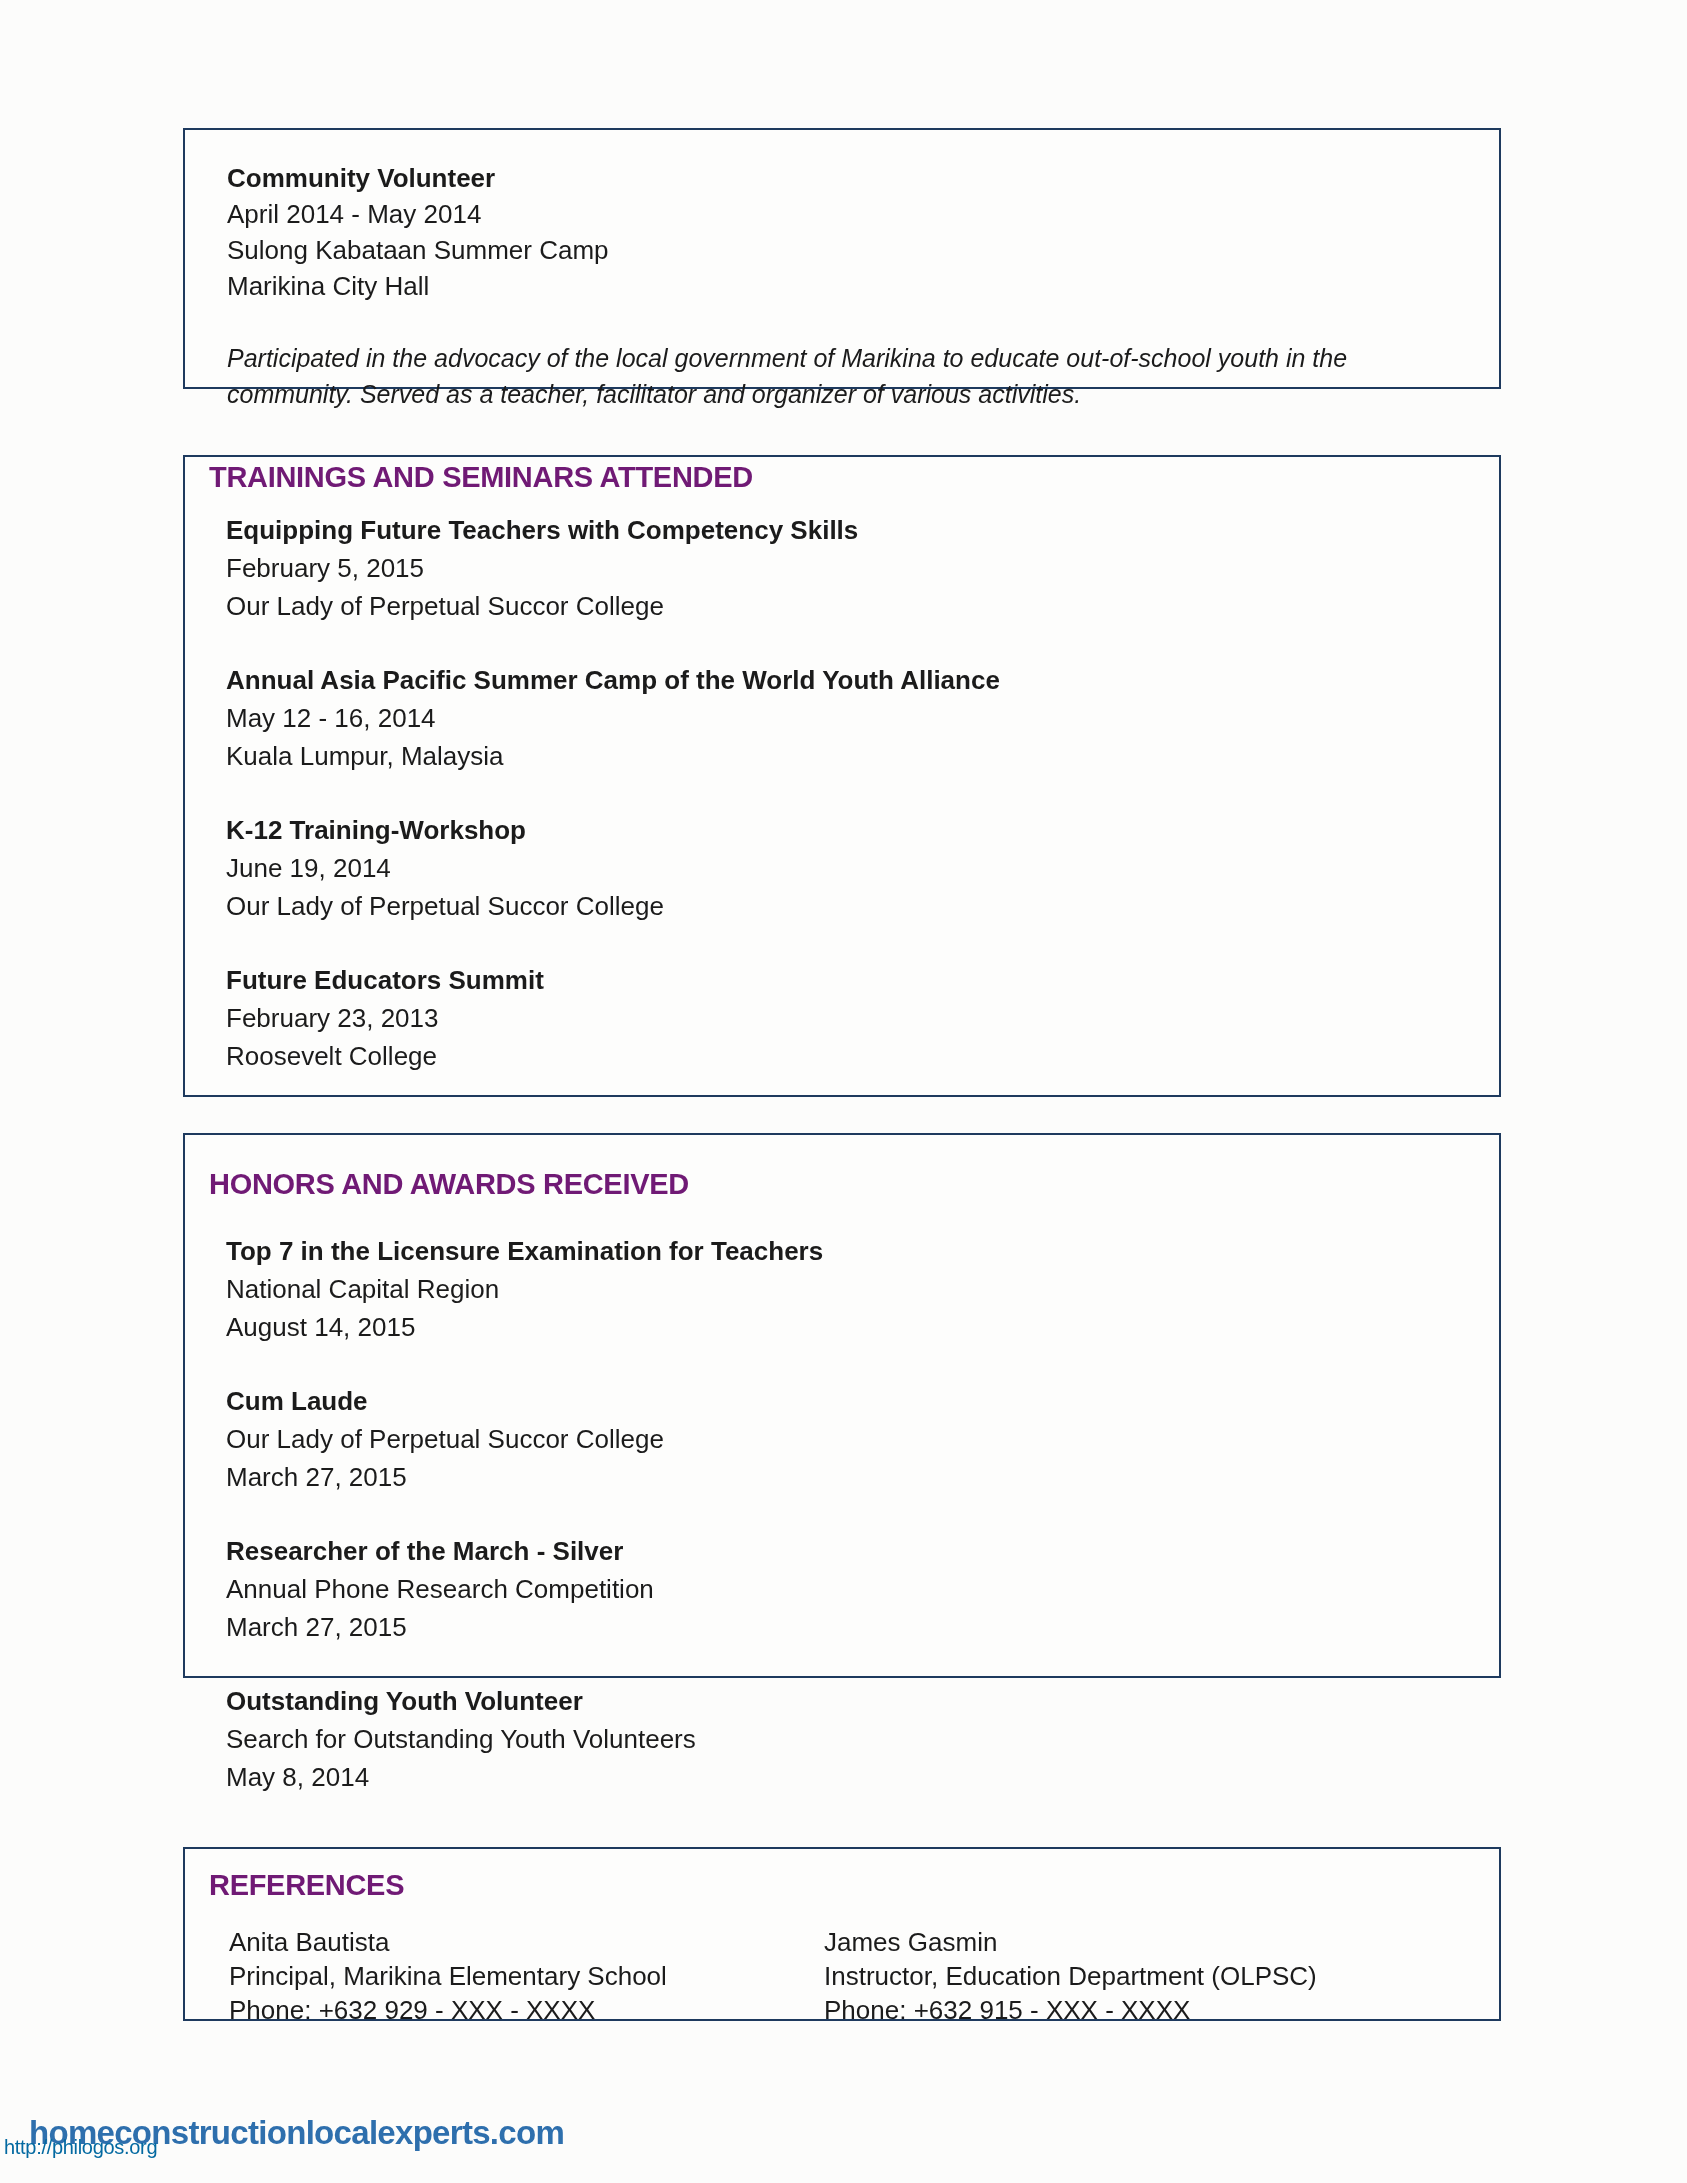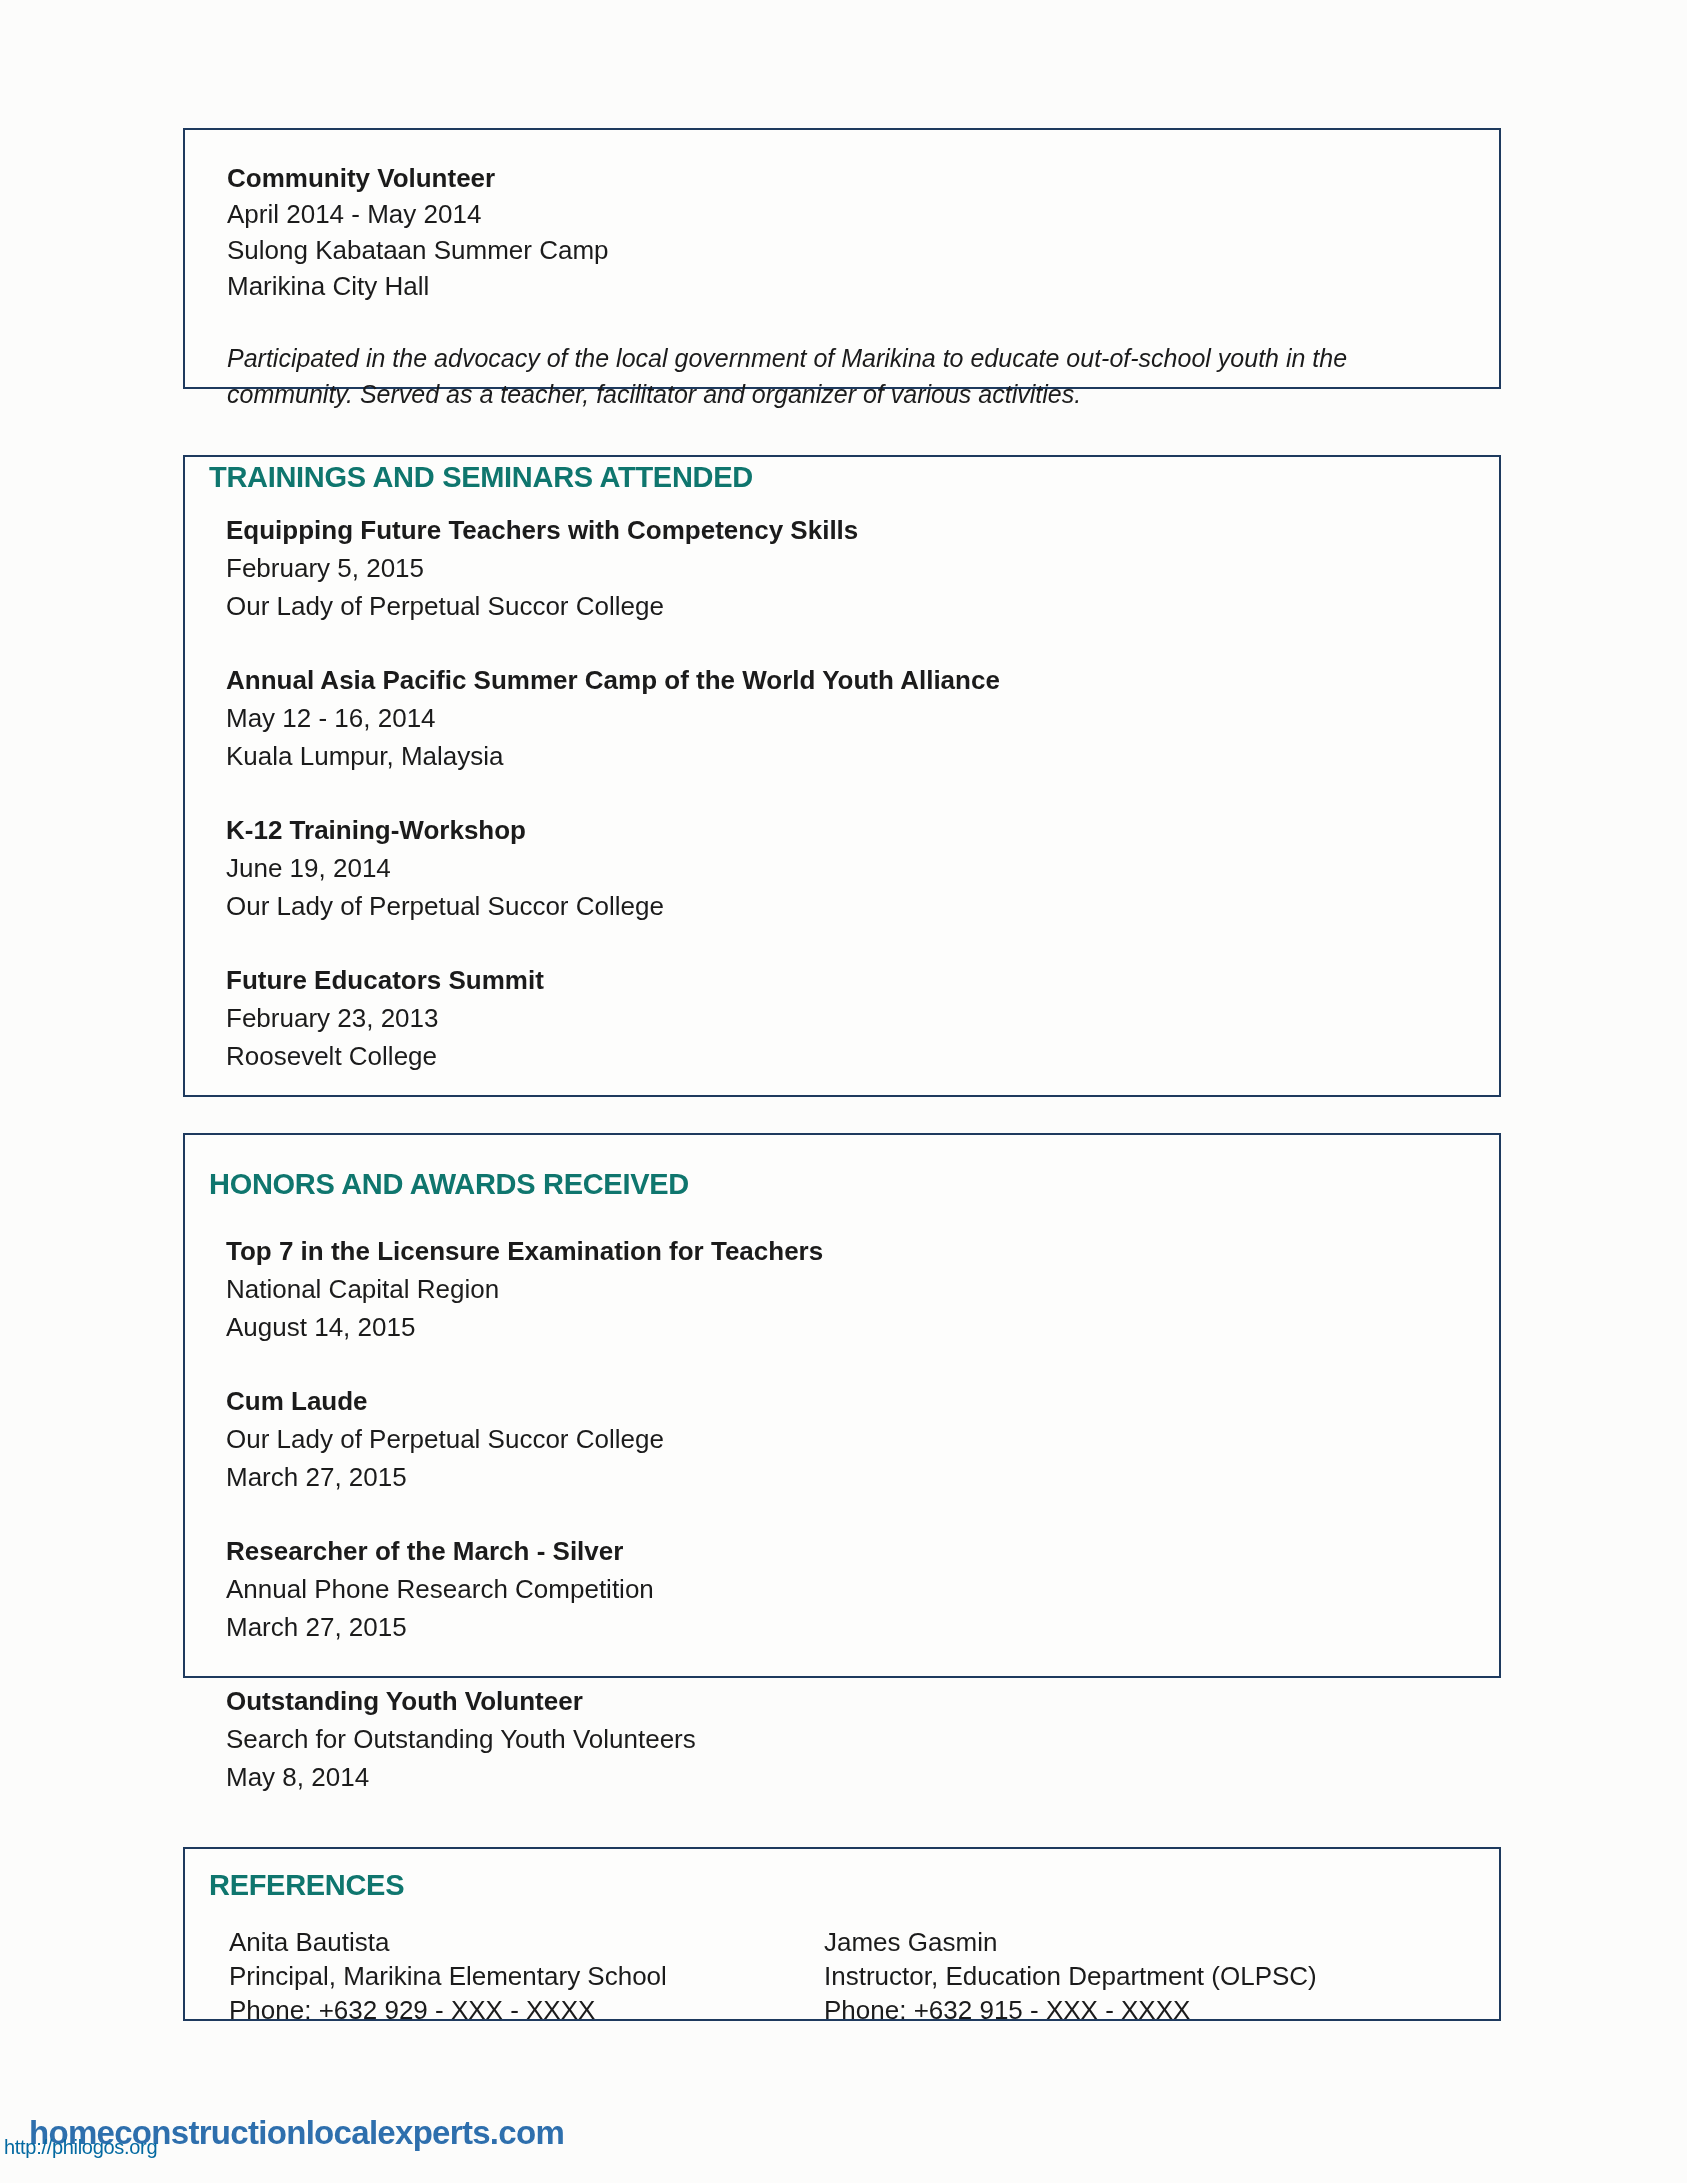--- a/index.html
+++ b/index.html
@@ -21,21 +21,21 @@
   #box-references{top:1847px;height:174px;padding:20px 38px 0 24px;}
 
   .line{font-size:26px;line-height:36px;white-space:nowrap;}
   .bold{font-weight:bold;}
   .desc{
     margin:36px 0 0 0;font-style:italic;font-size:25px;line-height:36px;
     max-width:1237px;
   }
   .section-heading{
     margin:0;font-size:29px;line-height:33px;font-weight:bold;
-    color:#0f766e;letter-spacing:-0.3px;
+    color:#701a75;letter-spacing:-0.3px;
   }
   #box-trainings .section-heading{margin-bottom:16.5px;}
   #box-honors .section-heading{margin-bottom:31px;}
   #box-references .section-heading{margin-bottom:23px;}
 
   .entry{margin:8px 0 36px 17px;}
   .entry div{font-size:26px;line-height:38px;white-space:nowrap;}
 
   .ref-columns{display:flex;margin-left:20px;}
   .ref-col-left{width:595px;}

